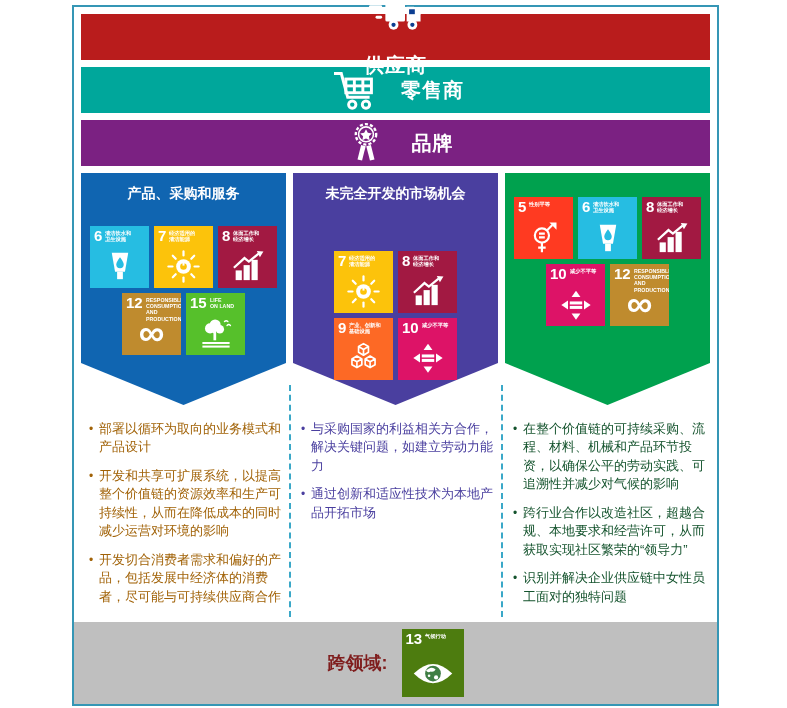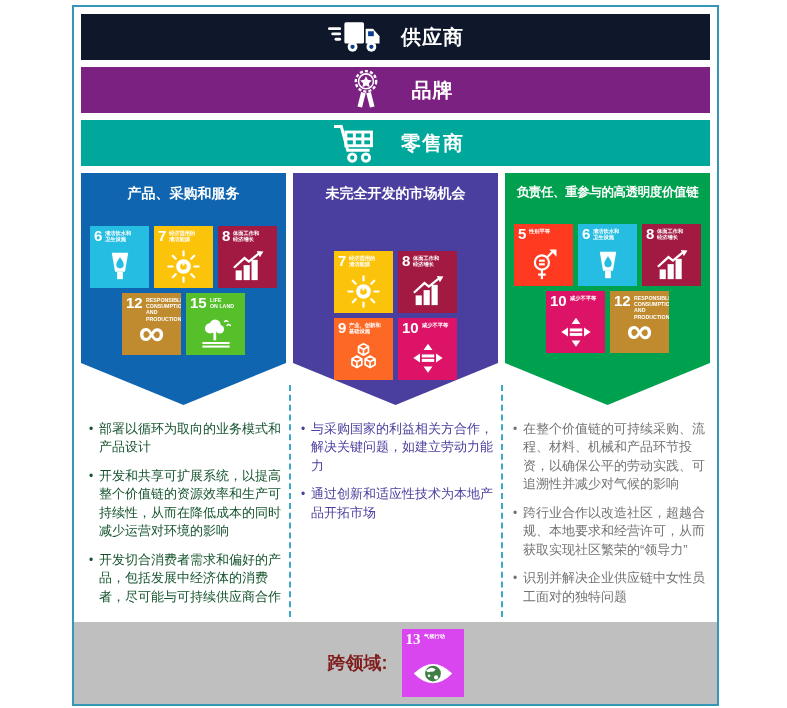--- a/index.html
+++ b/index.html
@@ -47,67 +47,67 @@
   .sdg-tile--large{width:62px;height:68px;}
   .sdg-tile--large .sdg-pic{top:22px;}
 </style>
 </head>
 <body>
 
 <div class="page">
   <div class="frame" style="border-color: rgb(53, 150, 181);">
     <div class="content">
 
-      <div class="top-bar" style="background: #0f172a;">
+      <div class="top-bar" style="background: #b91c1c; flex-direction: column;">
         <span class="bar-icon" style="color: rgb(11, 61, 145);">
             <svg viewBox="0 0 66 44" width="54" height="38">
               <g fill="#fff">
                 <rect x="0" y="10" width="16" height="3.5" rx="1.7"></rect>
                 <rect x="4" y="16.5" width="12" height="3.5" rx="1.7"></rect>
                 <rect x="8" y="23" width="8" height="3.5" rx="1.7"></rect>
                 <rect x="20" y="4" width="24" height="26" rx="2"></rect>
                 <path d="M46 12 h9 l8 9 v9 h-17 z"></path>
               </g>
               <rect x="49" y="15" width="7" height="6" fill="currentColor"></rect>
               <circle cx="30" cy="34" r="6" fill="#fff"></circle>
               <circle cx="30" cy="34" r="2.6" fill="currentColor"></circle>
               <circle cx="53" cy="34" r="6" fill="#fff"></circle>
               <circle cx="53" cy="34" r="2.6" fill="currentColor"></circle>
             </svg>
           </span>
         <span class="bar-label">供应商</span>
       </div>
-      <div class="top-bar" style="background: rgb(123, 33, 130);">
-        <span class="bar-icon" style="color: rgb(123, 33, 130);">
-            <svg viewBox="0 0 40 56" width="32" height="44">
-              <circle cx="20" cy="17" r="13" fill="none" stroke="#fff" stroke-width="3" stroke-dasharray="4 2.6"></circle>
-              <circle cx="20" cy="17" r="9.5" fill="none" stroke="#fff" stroke-width="2"></circle>
-              <path d="M20 10.5 l2.3 4.6 5.1.8-3.7 3.6.9 5.1-4.6-2.4-4.6 2.4.9-5.1-3.7-3.6 5.1-.8z" fill="#fff"></path>
-              <rect x="11.5" y="31" width="6" height="19" fill="#fff" transform="rotate(14 14.5 40)"></rect>
-              <rect x="22.5" y="31" width="6" height="19" fill="#fff" transform="rotate(-14 25.5 40)"></rect>
-            </svg>
-          </span>
-        <span class="bar-label">品牌</span>
-      </div>
       <div class="top-bar" style="background: rgb(0, 167, 155);">
         <span class="bar-icon" style="color: rgb(0, 167, 155);">
             <svg viewBox="0 0 50 46" width="46" height="42">
               <g fill="none" stroke="#fff" stroke-width="3.2">
                 <path d="M2 5 h8 l7 26 h24"></path>
                 <rect x="15" y="11" width="28" height="15"></rect>
                 <line x1="24.3" y1="11" x2="24.3" y2="26"></line>
                 <line x1="33.6" y1="11" x2="33.6" y2="26"></line>
                 <line x1="15" y1="18.5" x2="43" y2="18.5"></line>
                 <circle cx="22" cy="39" r="4"></circle>
                 <circle cx="37" cy="39" r="4"></circle>
               </g>
             </svg>
           </span>
         <span class="bar-label">零售商</span>
       </div>
+      <div class="top-bar" style="background: rgb(123, 33, 130);">
+        <span class="bar-icon" style="color: rgb(123, 33, 130);">
+            <svg viewBox="0 0 40 56" width="32" height="44">
+              <circle cx="20" cy="17" r="13" fill="none" stroke="#fff" stroke-width="3" stroke-dasharray="4 2.6"></circle>
+              <circle cx="20" cy="17" r="9.5" fill="none" stroke="#fff" stroke-width="2"></circle>
+              <path d="M20 10.5 l2.3 4.6 5.1.8-3.7 3.6.9 5.1-4.6-2.4-4.6 2.4.9-5.1-3.7-3.6 5.1-.8z" fill="#fff"></path>
+              <rect x="11.5" y="31" width="6" height="19" fill="#fff" transform="rotate(14 14.5 40)"></rect>
+              <rect x="22.5" y="31" width="6" height="19" fill="#fff" transform="rotate(-14 25.5 40)"></rect>
+            </svg>
+          </span>
+        <span class="bar-label">品牌</span>
+      </div>
 
       <div class="columns">
         <section class="column">
           <div class="banner" style="background: rgb(16, 101, 177);">
             <h3>产品、采购和服务</h3>
             <div class="sdg-rows">
                 <div class="sdg-row">
                   <div class="sdg-tile" style="background: rgb(38, 189, 226);">
                     <div class="sdg-head">
                       <span class="sdg-num">6</span>
@@ -193,21 +193,21 @@
                           <rect x="4" y="28" width="32" height="2.4"></rect>
                           <rect x="4" y="32.2" width="32" height="2.4"></rect>
                         </g>
                         <path d="M17.5 17 l-4.5 -3.5 M30 4 q2 -2 4 0 M33 8.5 q2 -2 4 0" stroke="#fff" stroke-width="1.6" fill="none" stroke-linecap="round"></path>
                       </svg>
                     </div>
                   </div>
                 </div>
               </div>
           </div>
-          <ul class="bullets" style="color: #14532d;">
+          <ul class="bullets" style="color: #a16207;">
               <li>部署以循环为取向的业务模式和产品设计</li>
               <li>开发和共享可扩展系统，以提高整个价值链的资源效率和生产可持续性，从而在降低成本的同时减少运营对环境的影响</li>
               <li>开发切合消费者需求和偏好的产品，包括发展中经济体的消费者，尽可能与可持续供应商合作</li>
             </ul>
         </section>
 
         <section class="column">
           <div class="banner" style="background: rgb(74, 63, 159); gap: 25px;">
             <h3>未完全开发的市场机会</h3>
             <div class="sdg-rows">
@@ -294,21 +294,20 @@
               </div>
           </div>
           <ul class="bullets" style="color: rgb(74, 63, 159);">
               <li>与采购国家的利益相关方合作，解决关键问题，如建立劳动力能力</li>
               <li>通过创新和适应性技术为本地产品开拓市场</li>
             </ul>
         </section>
 
         <section class="column">
           <div class="banner" style="background: rgb(0, 161, 78);">
-            <h3>负责任、重参与的高透明度价值链</h3>
             <div class="sdg-rows">
                 <div class="sdg-row">
                   <div class="sdg-tile" style="background: rgb(255, 58, 33);">
                     <div class="sdg-head">
                       <span class="sdg-num">5</span>
                       <span class="sdg-title">性别平等</span>
                     </div>
                     <div class="sdg-pic" style="color: rgb(255, 58, 33);">
                       <svg viewBox="0 0 36 40" width="30" height="34">
                         <g stroke="#fff" stroke-width="2.6" fill="none">
@@ -382,36 +381,36 @@
 CONSUMPTION
 AND PRODUCTION</span>
                     </div>
                     <div class="sdg-pic" style="color: rgb(191, 139, 46);">
                       <span class="infinity-glyph">∞</span>
                     </div>
                   </div>
                 </div>
               </div>
           </div>
-          <ul class="bullets" style="color: #737373;">
+          <ul class="bullets" style="color: #14532d;">
               <li>在整个价值链的可持续采购、流程、材料、机械和产品环节投资，以确保公平的劳动实践、可追溯性并减少对气候的影响</li>
               <li>跨行业合作以改造社区，超越合规、本地要求和经营许可，从而获取实现社区繁荣的“领导力”</li>
               <li>识别并解决企业供应链中女性员工面对的独特问题</li>
             </ul>
         </section>
 
         <div class="divider divider-1"></div>
         <div class="divider divider-2"></div>
       </div>
     </div>
 
     <div class="bottom-bar" style="background: rgb(191, 191, 191);">
       <span class="bottom-label" style="color: #7f1d1d;">跨领域:</span>
       <span>
-          <div class="sdg-tile sdg-tile--large" style="background: #d946ef; font-family: Liberation Serif, serif;">
+          <div class="sdg-tile sdg-tile--large" style="background: #4d7c0f;">
             <div class="sdg-head">
               <span class="sdg-num">13</span>
               <span class="sdg-title">气候行动</span>
             </div>
             <div class="sdg-pic" style="color: rgb(63, 126, 68);">
               <svg viewBox="0 0 48 30" width="42" height="27">
                 <path d="M2 15 Q24 -7 46 15 Q24 37 2 15 Z" fill="#fff"></path>
                 <circle cx="24" cy="15" r="9" fill="currentColor"></circle>
                 <path d="M19 9.5 q4.5 -2.5 8 .8 q-2 3.4 -5.5 2.4 q-3.5 2 -5.5 -1.2 z" fill="#fff"></path>
                 <circle cx="27.5" cy="19.5" r="2.4" fill="#fff"></circle>

